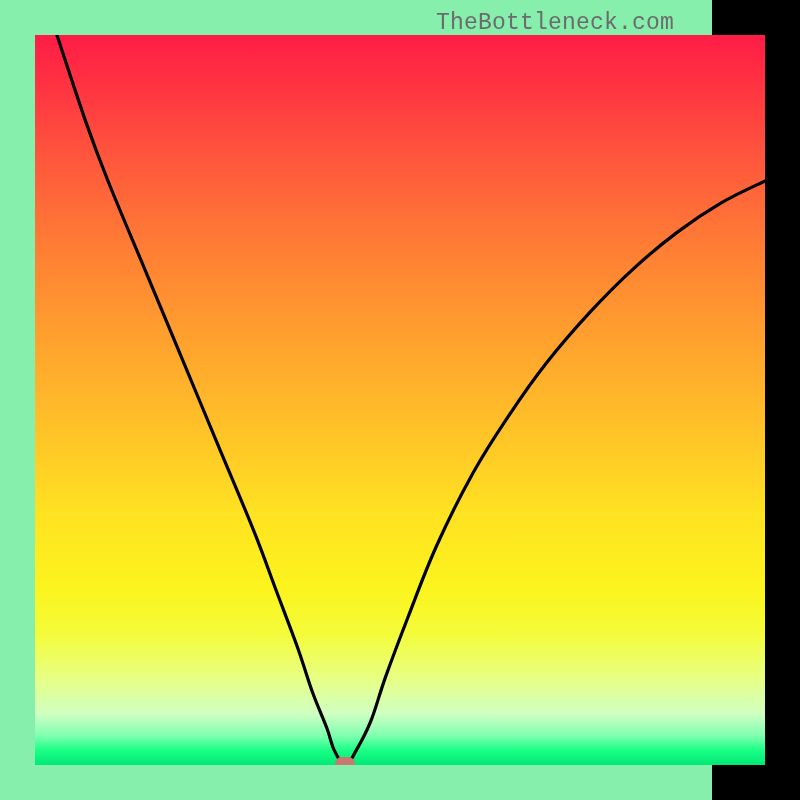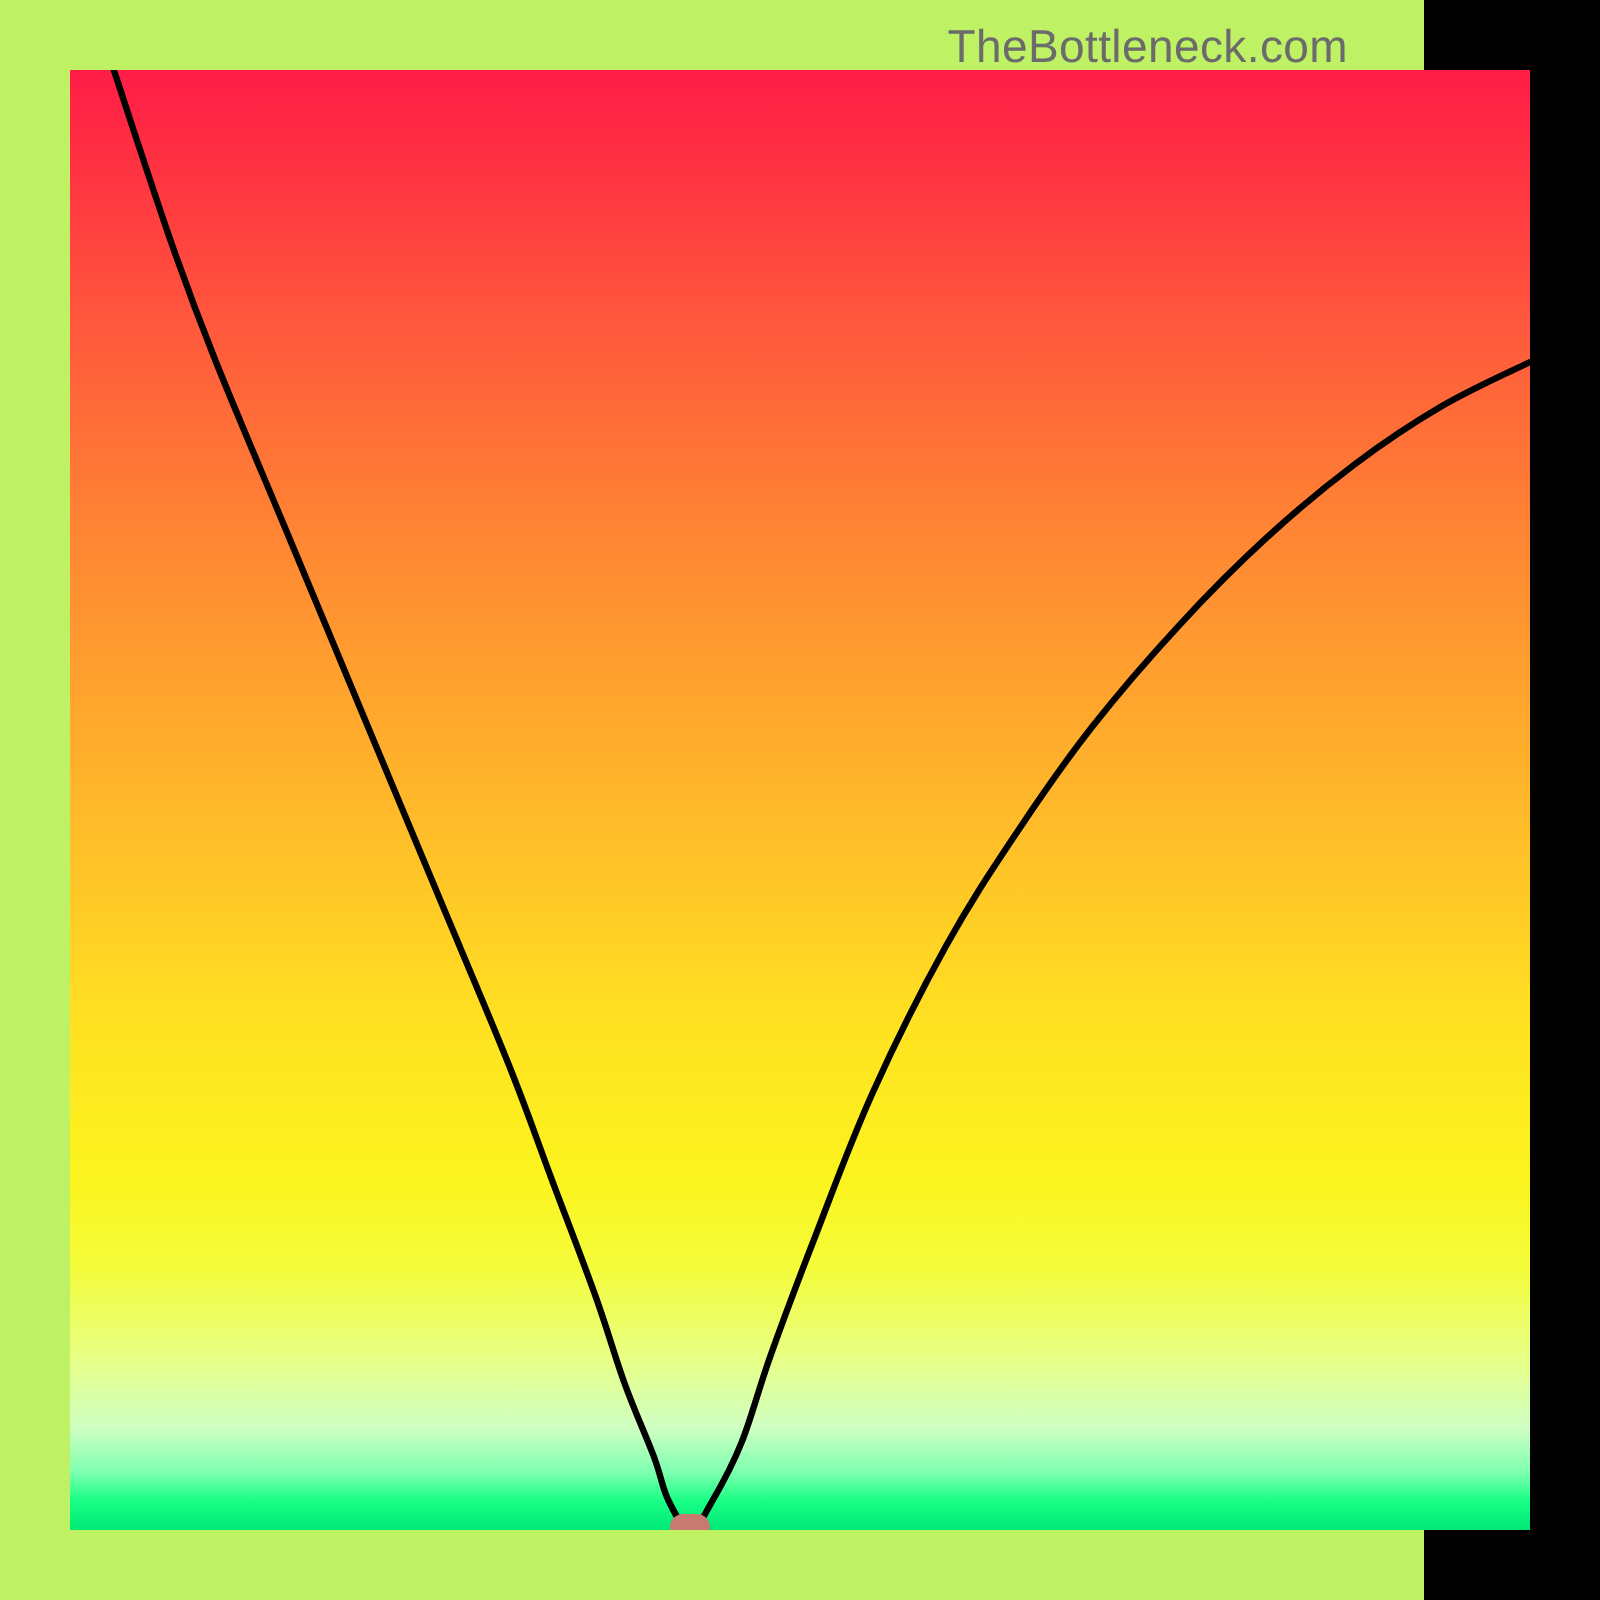--- a/index.html
+++ b/index.html
@@ -10,21 +10,22 @@
     background: #000;
     overflow: hidden;
     font-family: Arial, Helvetica, sans-serif;
   }
   .frame {
     position: absolute;
     top: 0;
     left: 0;
     width: 712px;
     height: 800px;
-    background: #bef264;
+    background: #86efac;
+    font-family: Liberation Mono, monospace;
   }
   .plot-area {
     position: absolute;
     top: 35px;
     left: 35px;
     width: 730px;
     height: 730px;
     overflow: hidden;
   }
   .gradient {

